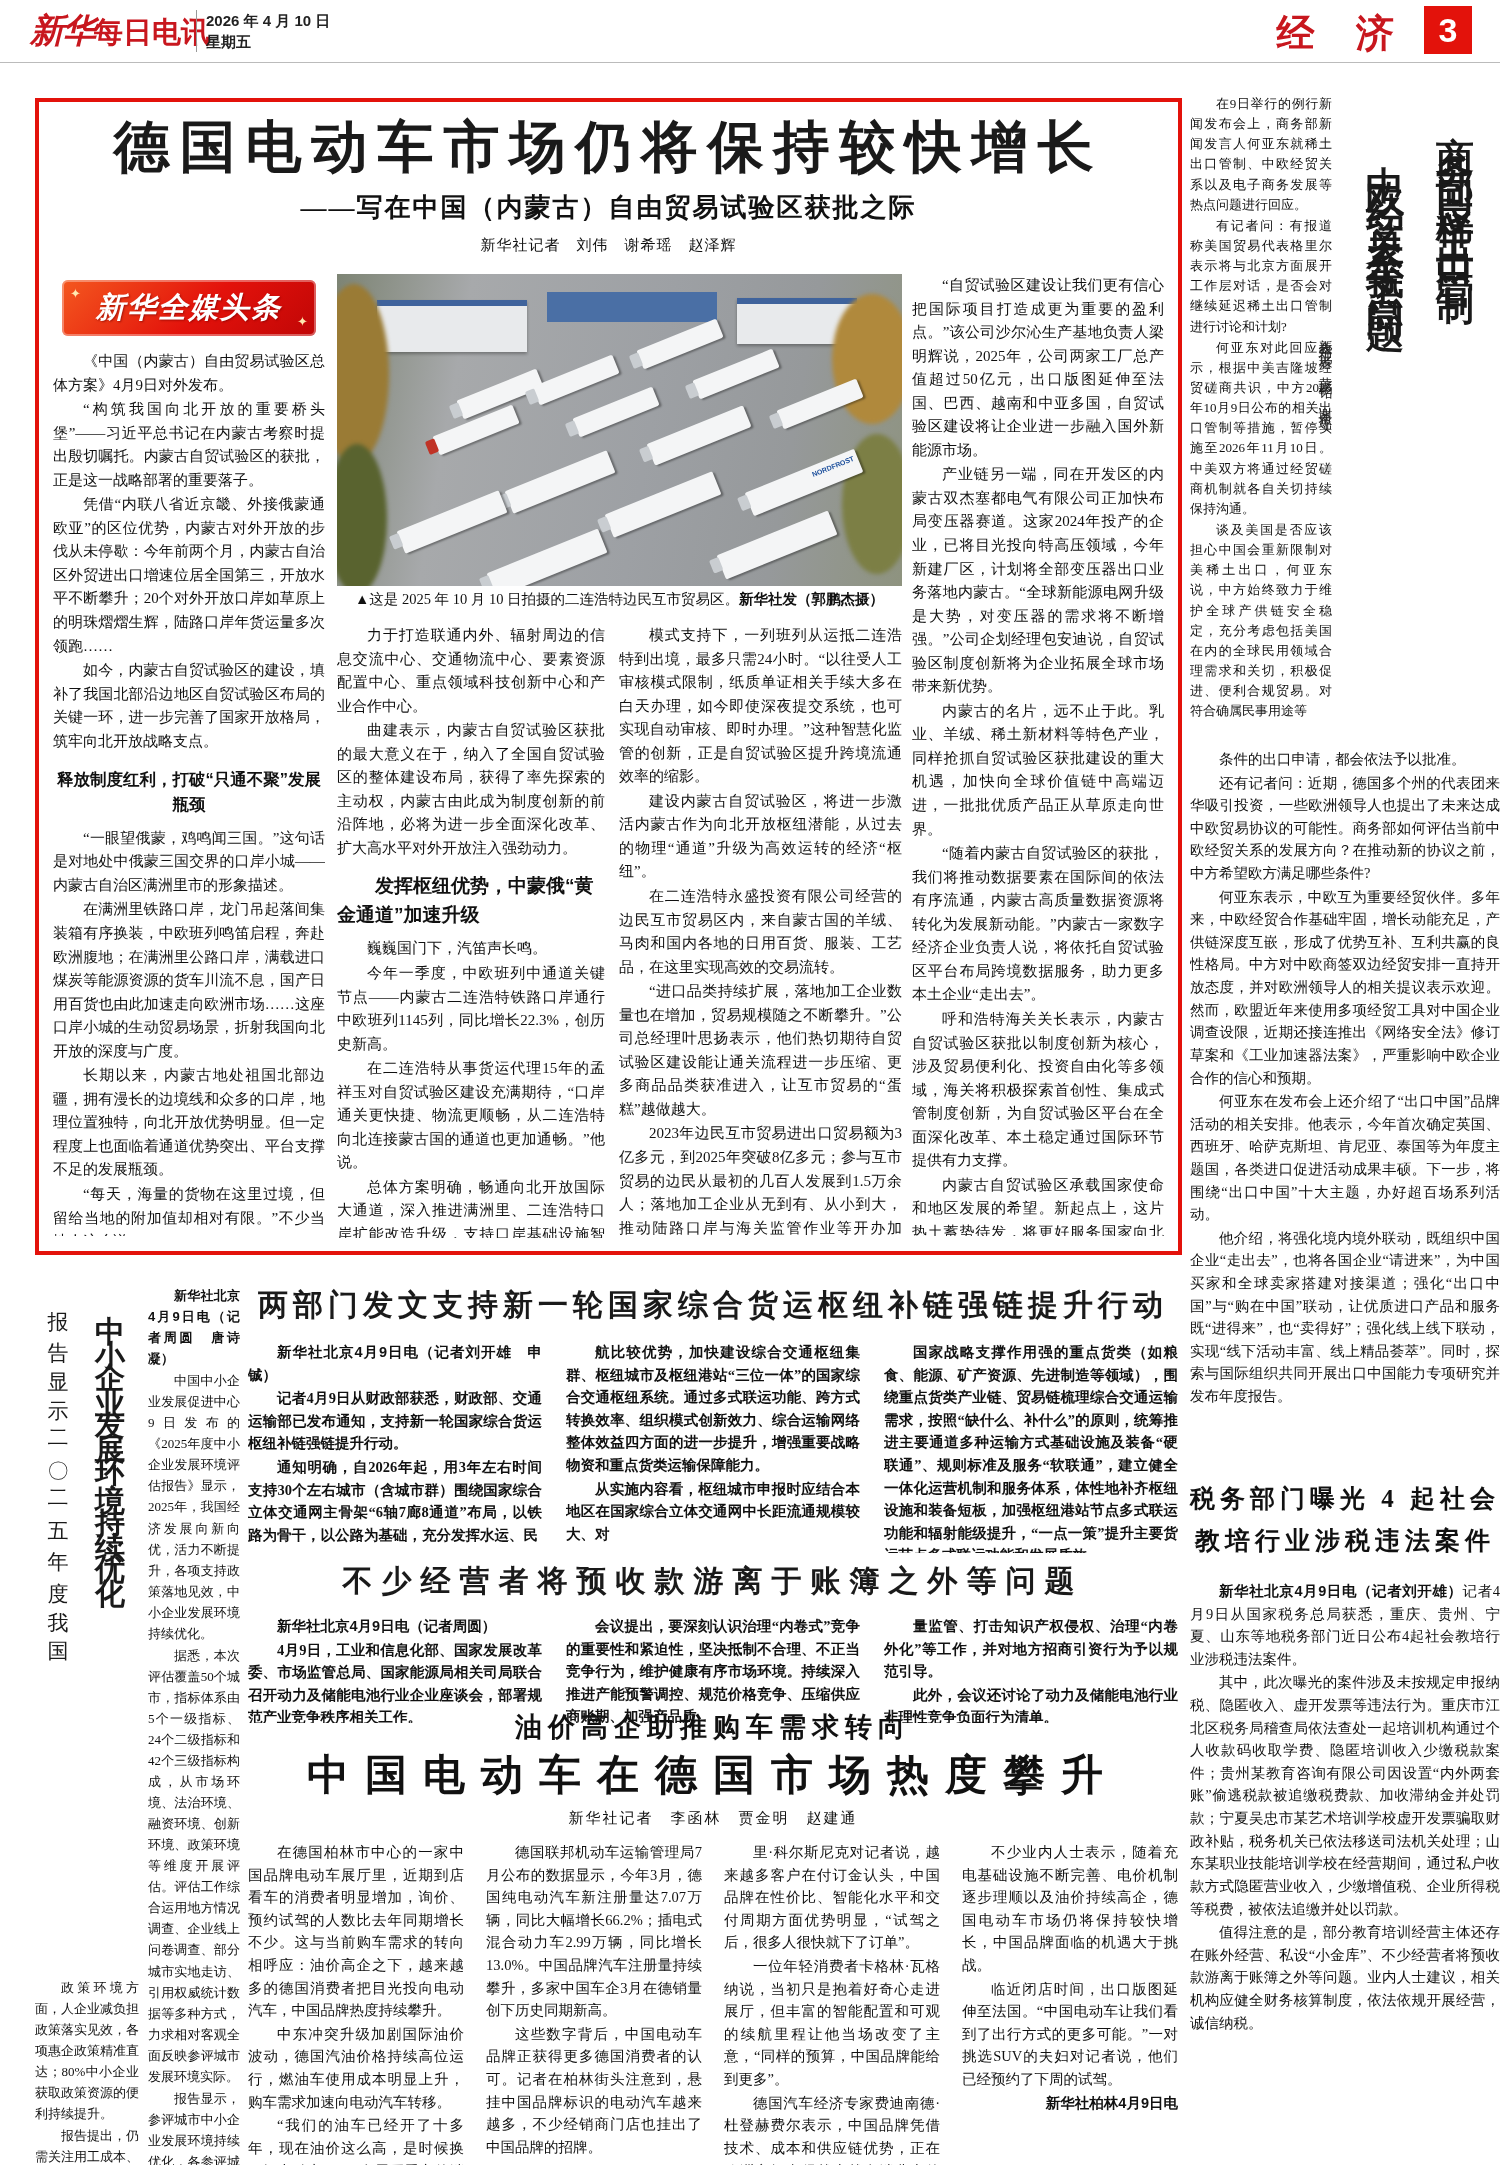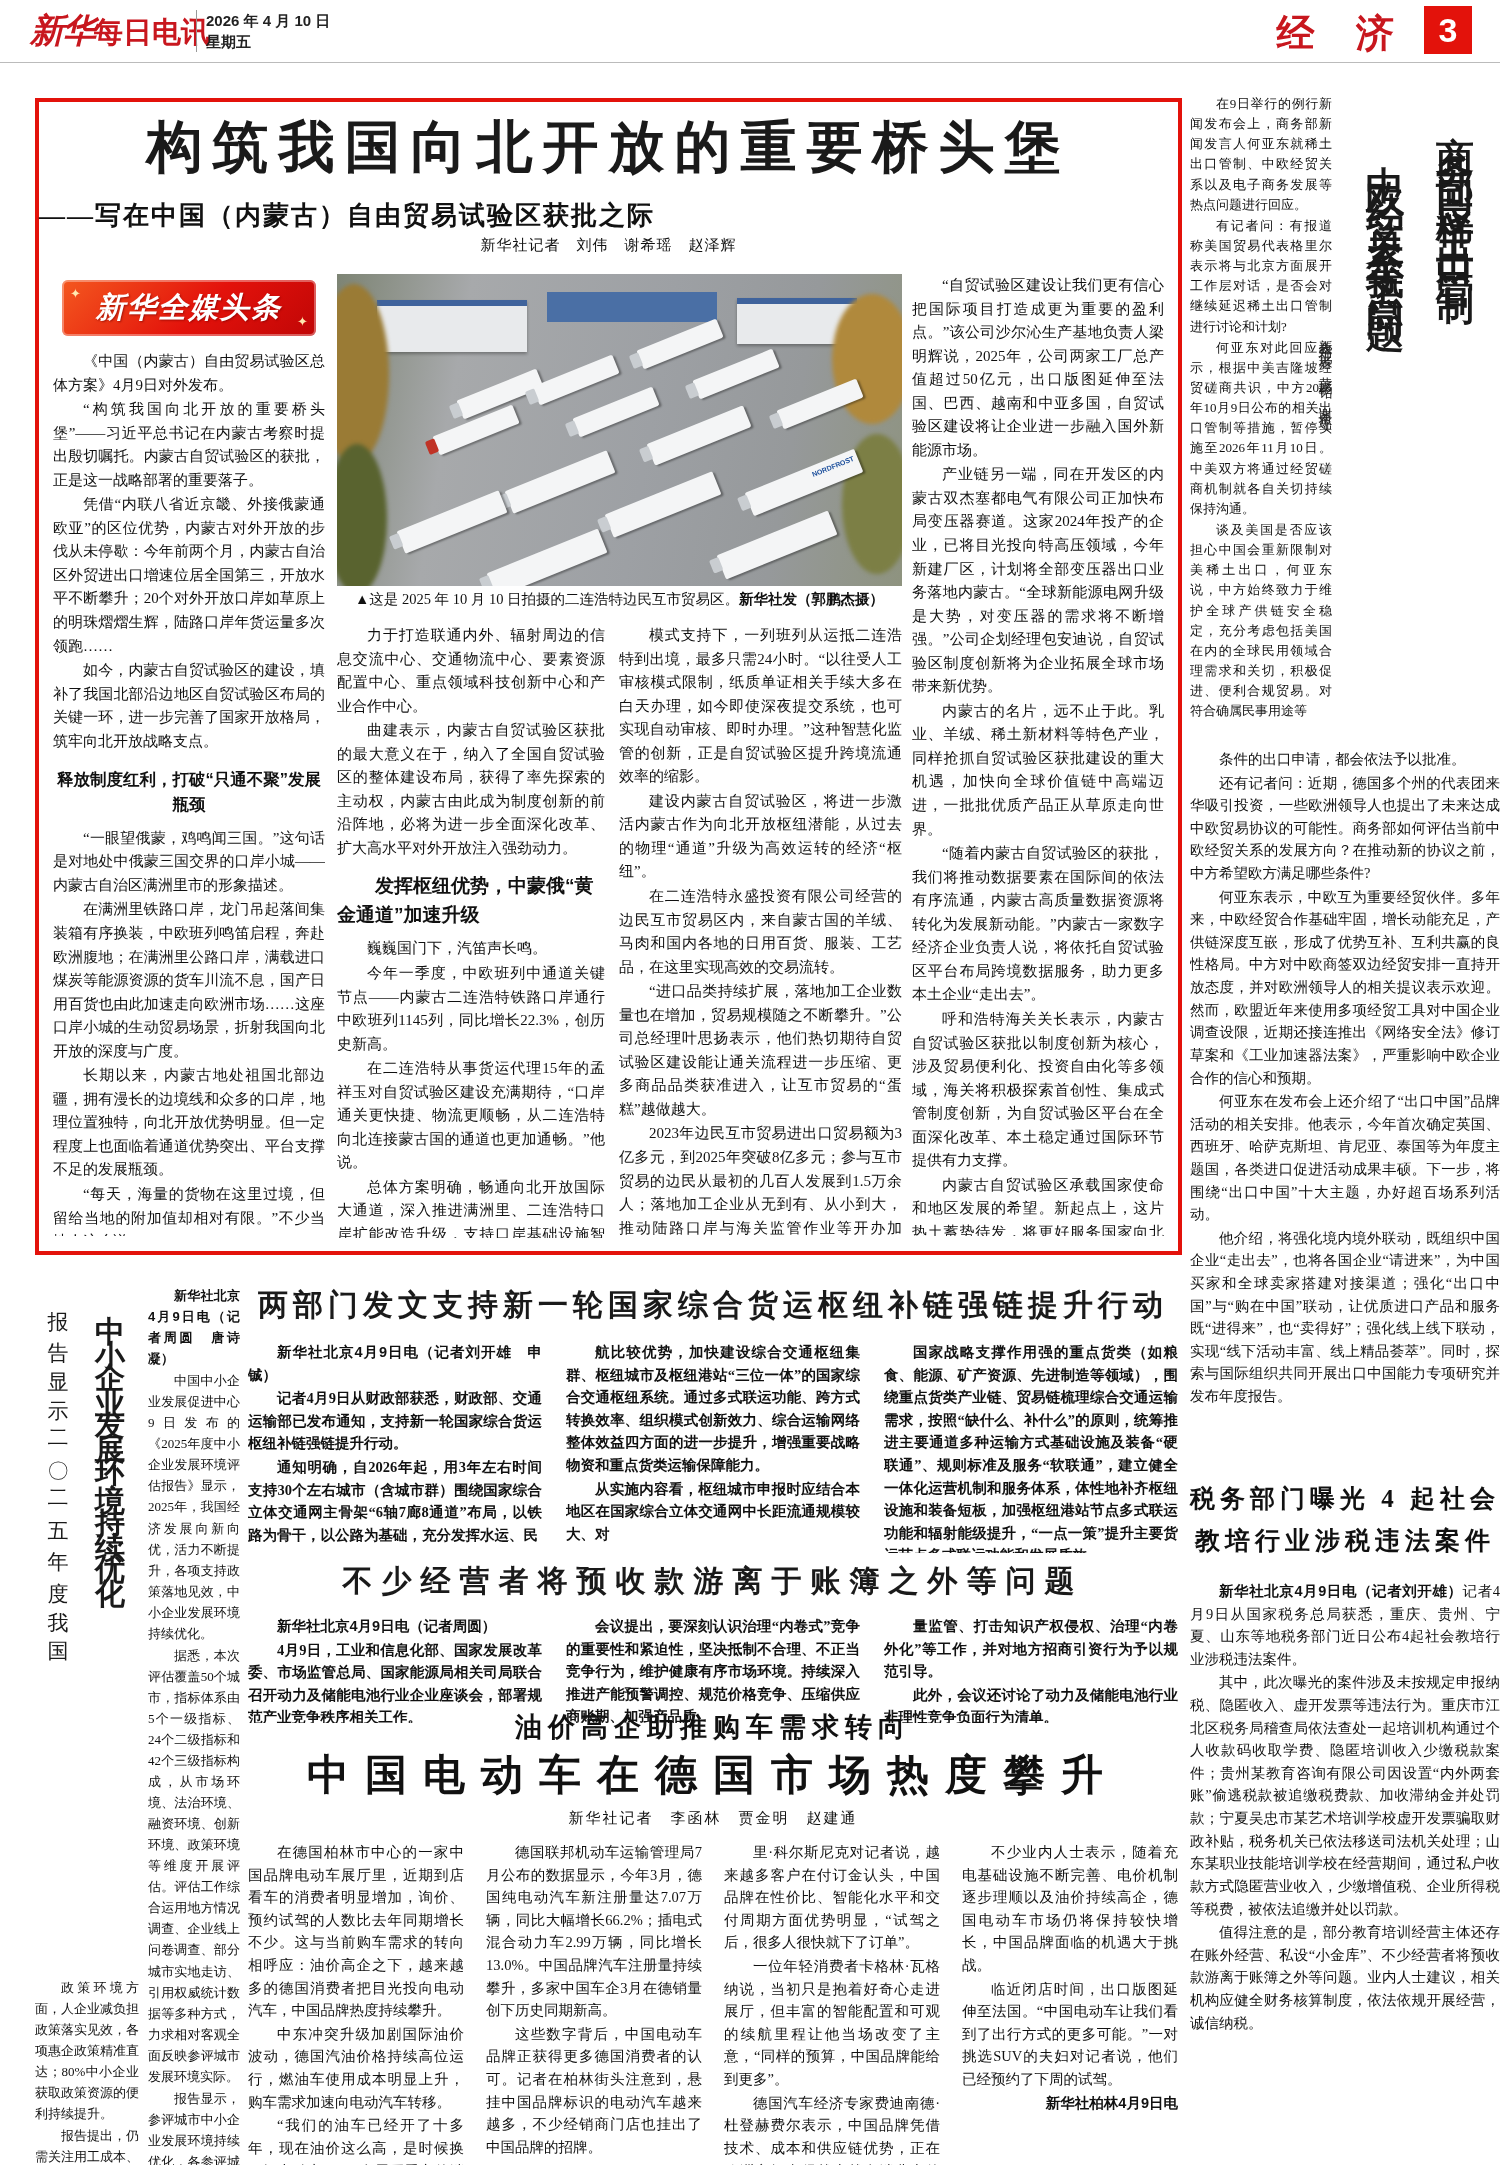--- a/index.html
+++ b/index.html
@@ -14,21 +14,21 @@
   .mast-date{position:absolute;left:206px;top:10px;font-family:"Liberation Sans","DejaVu Sans",sans-serif;
              font-size:15px;font-weight:bold;line-height:21px;color:#222;}
   .section-name{position:absolute;right:90px;top:8px;color:#c8171e;font-size:38px;font-weight:bold;letter-spacing:16px;}
   .page-num{position:absolute;right:28px;top:6px;width:48px;height:48px;background:#e3120b;color:#fff;
             font-family:"Liberation Sans","DejaVu Sans",sans-serif;font-size:34px;font-weight:bold;
             display:flex;align-items:center;justify-content:center;}
   
   .main-box{position:absolute;left:35px;top:98px;width:1139px;height:1149px;border:4px solid #e3120b;background:#fff;}
   .main-headline{position:absolute;left:0;top:8px;width:100%;text-align:center;font-size:56px;font-weight:bold;
                  letter-spacing:10px;color:#1a1a1a;}
-  .main-subhead{position:absolute;left:0;top:96px;width:100%;text-align:left;font-size:26px;font-weight:bold;letter-spacing:2px;}
+  .main-subhead{position:absolute;left:0;top:88px;width:100%;text-align:center;font-size:26px;font-weight:bold;letter-spacing:2px;}
   .main-byline{position:absolute;left:0;top:134px;width:100%;text-align:center;font-size:15px;letter-spacing:1px;}
   .col{position:absolute;overflow:hidden;font-size:15px;line-height:1.57;text-align:justify;}
   .p{margin:0 0 1px 0;text-indent:2em;text-align:justify;}
   .p b{font-family:"Liberation Sans","DejaVu Sans",sans-serif;}
   .col-subhead{margin:12px 0 8px 0;text-indent:2em;font-family:"Liberation Sans","DejaVu Sans",sans-serif;
                font-weight:bold;font-size:19px;line-height:1.5;text-align:left;}
   .col-subhead.center{text-indent:0;text-align:center;font-size:16.5px;margin:14px 0 10px 0;}
   .p.dateline{text-align:right;font-weight:bold;text-indent:0;font-family:"Liberation Sans","DejaVu Sans",sans-serif;font-size:14.5px;}
   .m-col1{left:14px;top:172px;width:272px;height:962px;}
   .m-col2{left:298px;top:522px;width:268px;height:614px;}
@@ -111,21 +111,21 @@
     <div class="mast-divider"></div>
     <div class="mast-date">
       <div>2026 年 4 月 10 日</div>
       <div>星期五</div>
     </div>
     <div class="section-name">经 济</div>
     <div class="page-num">3</div>
   </div>
 
   <div class="main-box">
-    <div class="main-headline">构筑我国向北开放的重要桥头堡</div>
+    <div class="main-headline">德国电动车市场仍将保持较快增长</div>
     <div class="main-subhead">——写在中国（内蒙古）自由贸易试验区获批之际</div>
     <div class="main-byline">新华社记者　刘伟　谢希瑶　赵泽辉</div>
 
     <div class="col m-col1">
       <div class="badge">
         <span class="spark l">✦</span>
         <span class="badge-text">新华全媒头条</span>
         <span class="spark r">✦</span>
       </div>
       <div>

